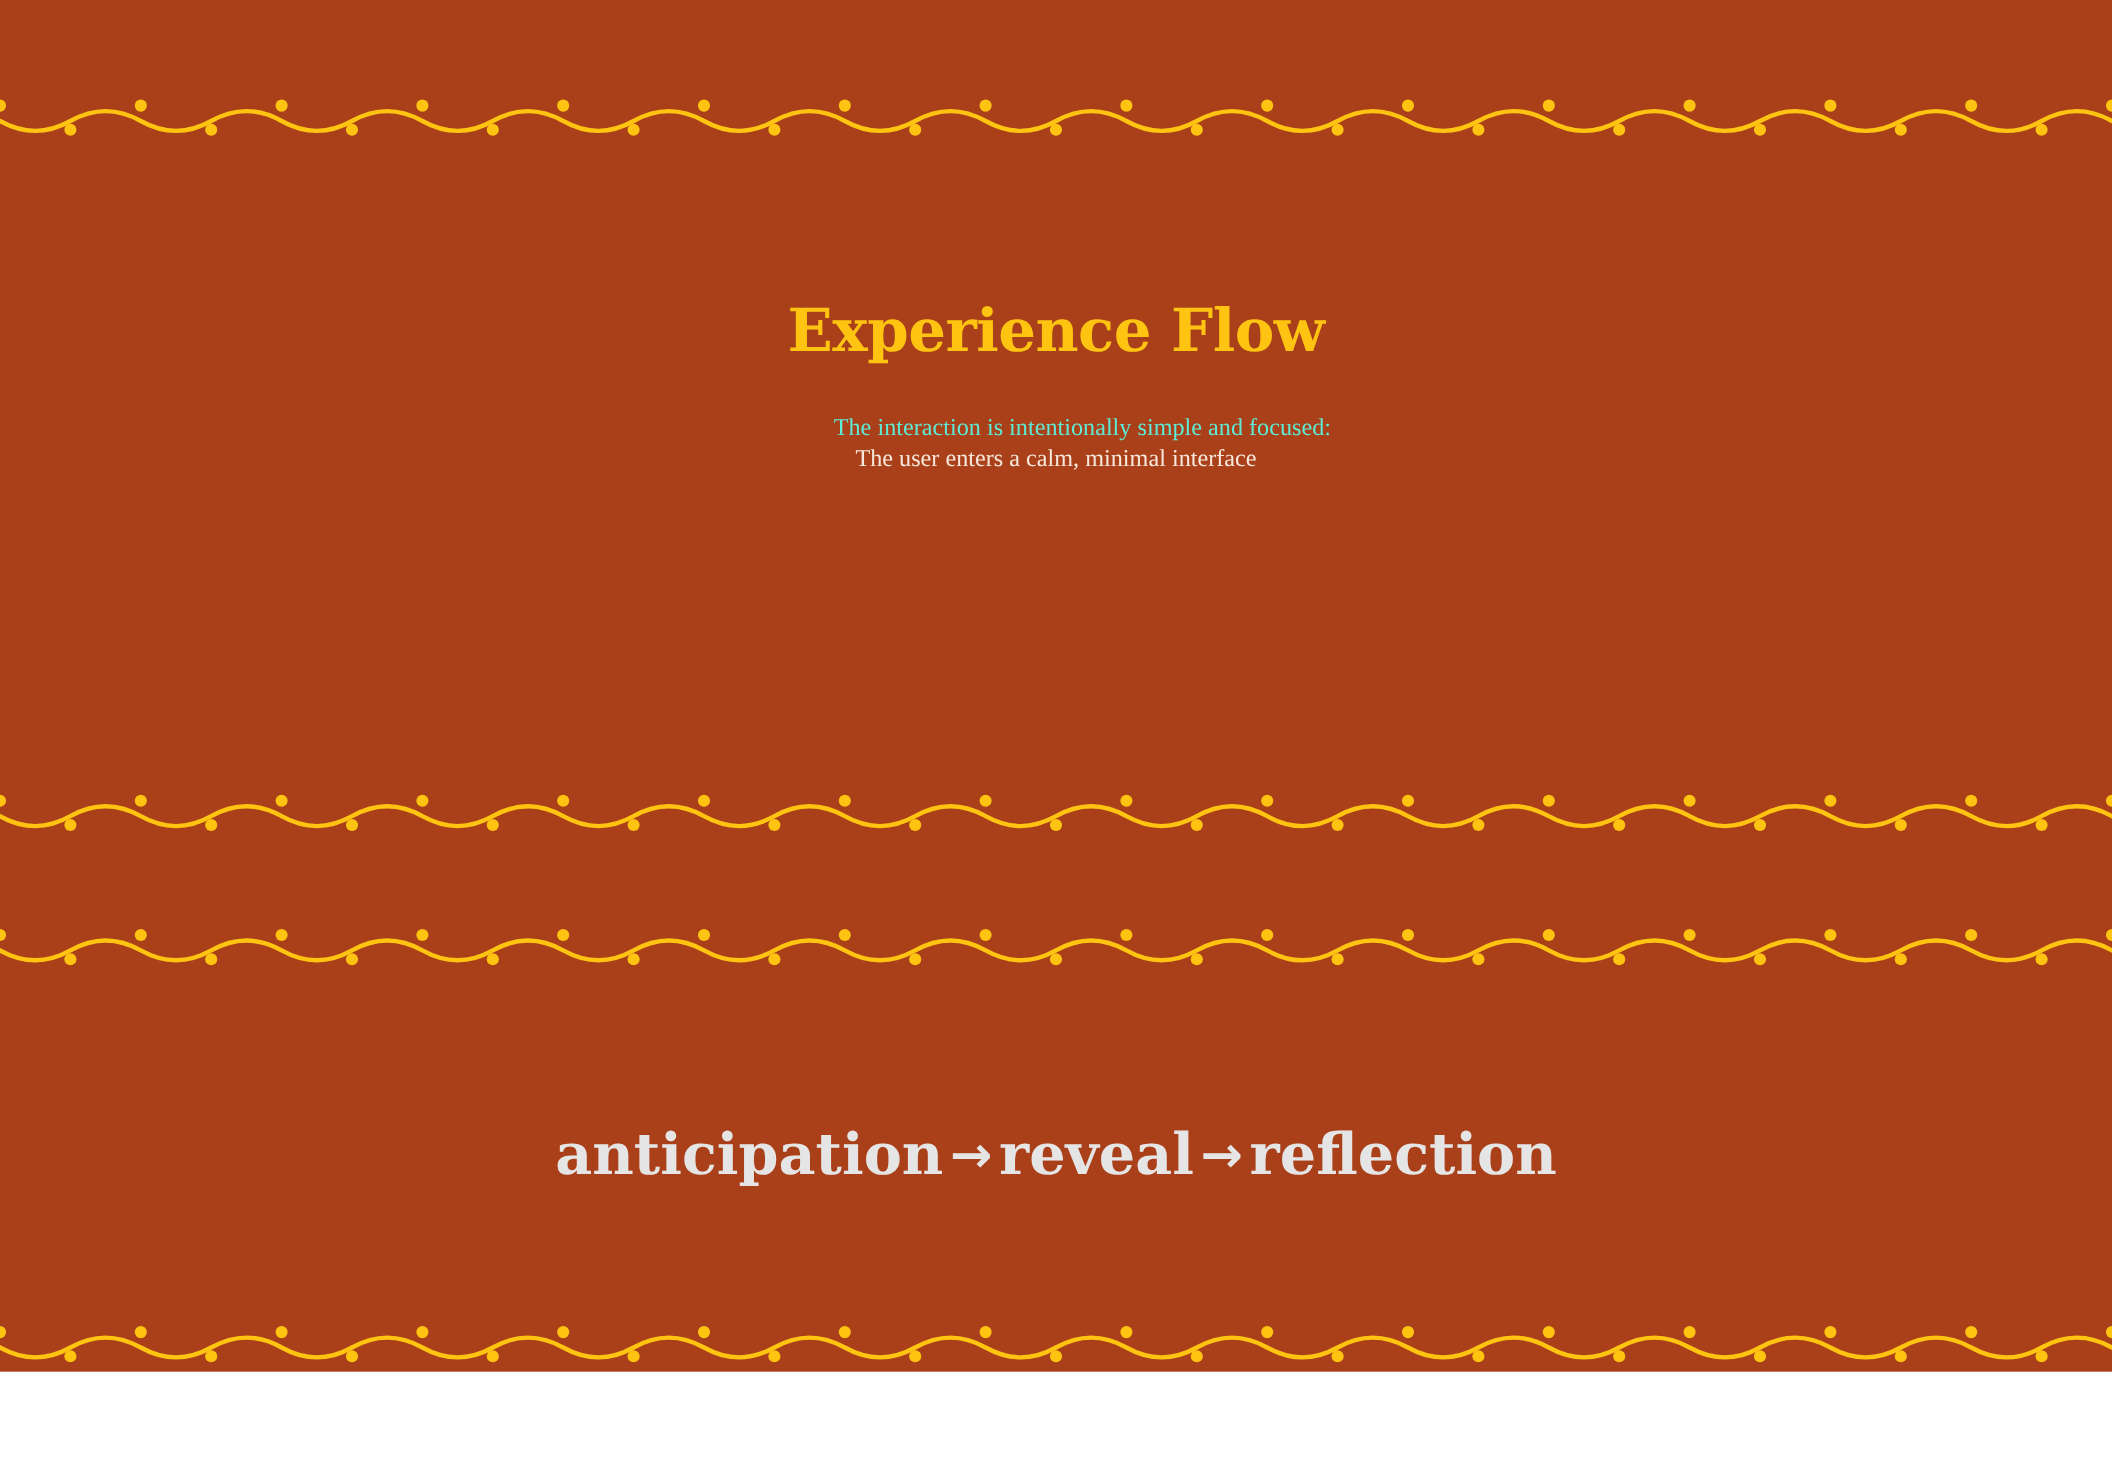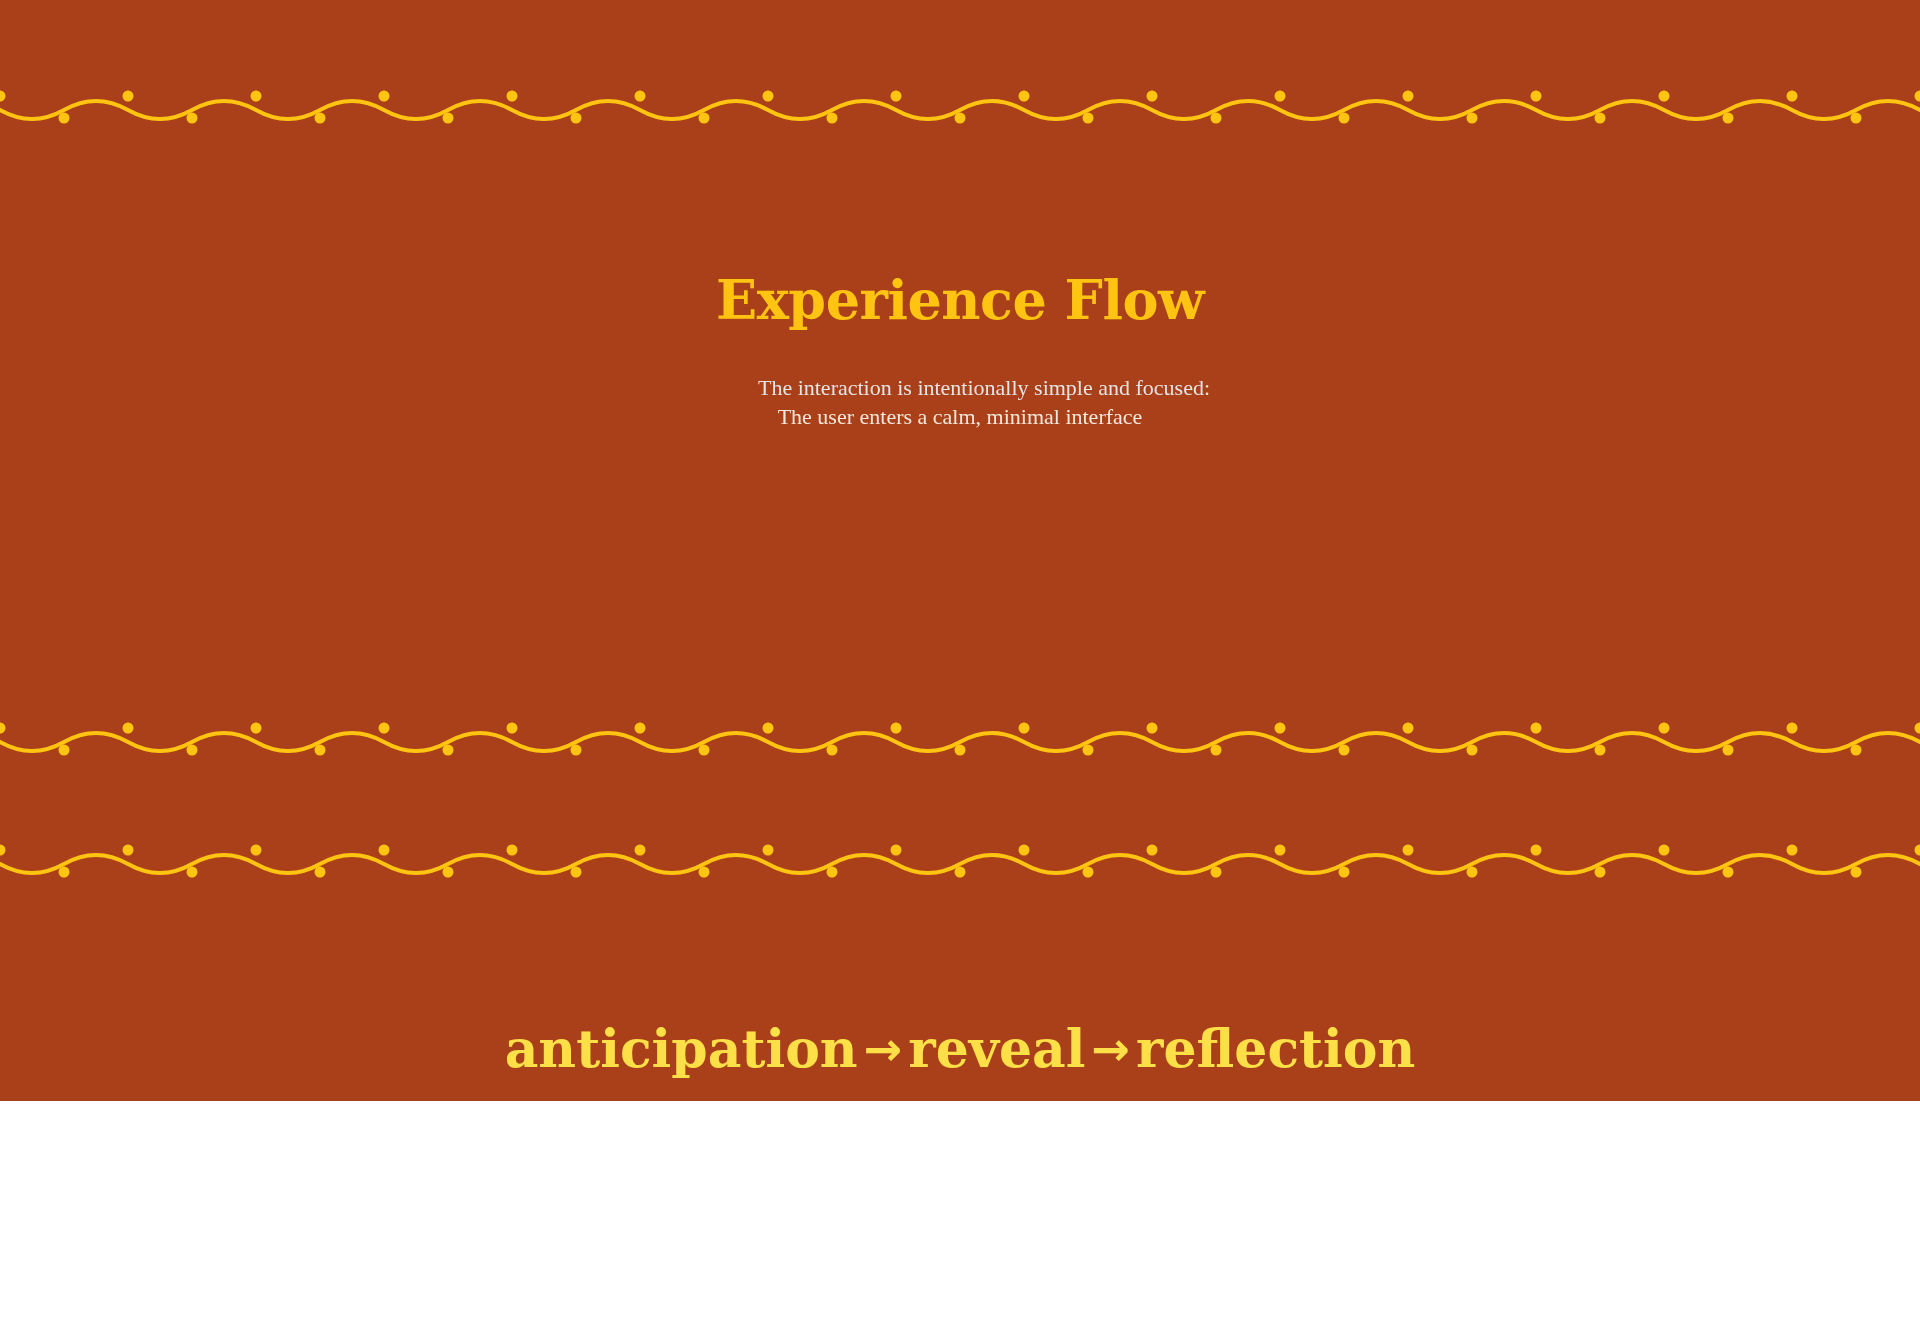--- a/index.html
+++ b/index.html
@@ -9,21 +9,21 @@
   body {
     width: 1920px;
     height: 1333px;
     overflow: hidden;
     font-family: "Liberation Serif", "DejaVu Serif", serif;
   }
 
   #stage {
     position: relative;
     width: 1920px;
-    height: 1101px;
+    height: 1247px;
     background: #aa4019;
     overflow: hidden;
   }
 
   
   .wave-band {
     position: absolute;
     left: 0;
     width: 1920px;
     height: 56px;
@@ -62,41 +62,41 @@
     left: 0;
     top: 373px;
     width: 1920px;
     text-align: center;
     font-family: "Liberation Serif", "DejaVu Serif", serif;
     font-size: 22px;
     line-height: 29px;
     color: #f6e8dc;
   }
   .flow-copy .lead {
-    color: #e5e5e5;
+    color: #5eead4;
     display: block;
     margin-left: 48px;
   }
   .flow-copy .step {
     display: block;
     color: #f6e8dc;
   }
 
   
   .tagline {
     position: absolute;
     left: 0;
     top: 1016px;
     width: 1920px;
     text-align: center;
     font-family: "DejaVu Serif", "Liberation Serif", serif;
     font-weight: 700;
     font-size: 52px;
     line-height: 66px;
-    color: #fde047;
+    color: #e5e5e5;
     white-space: nowrap;
   }
   .tagline .arrow {
     font-family: "DejaVu Sans", "Liberation Sans", sans-serif;
     font-weight: 700;
     font-size: 46px;
     padding: 0 6px;
     vertical-align: 2px;
   }
 </style>

